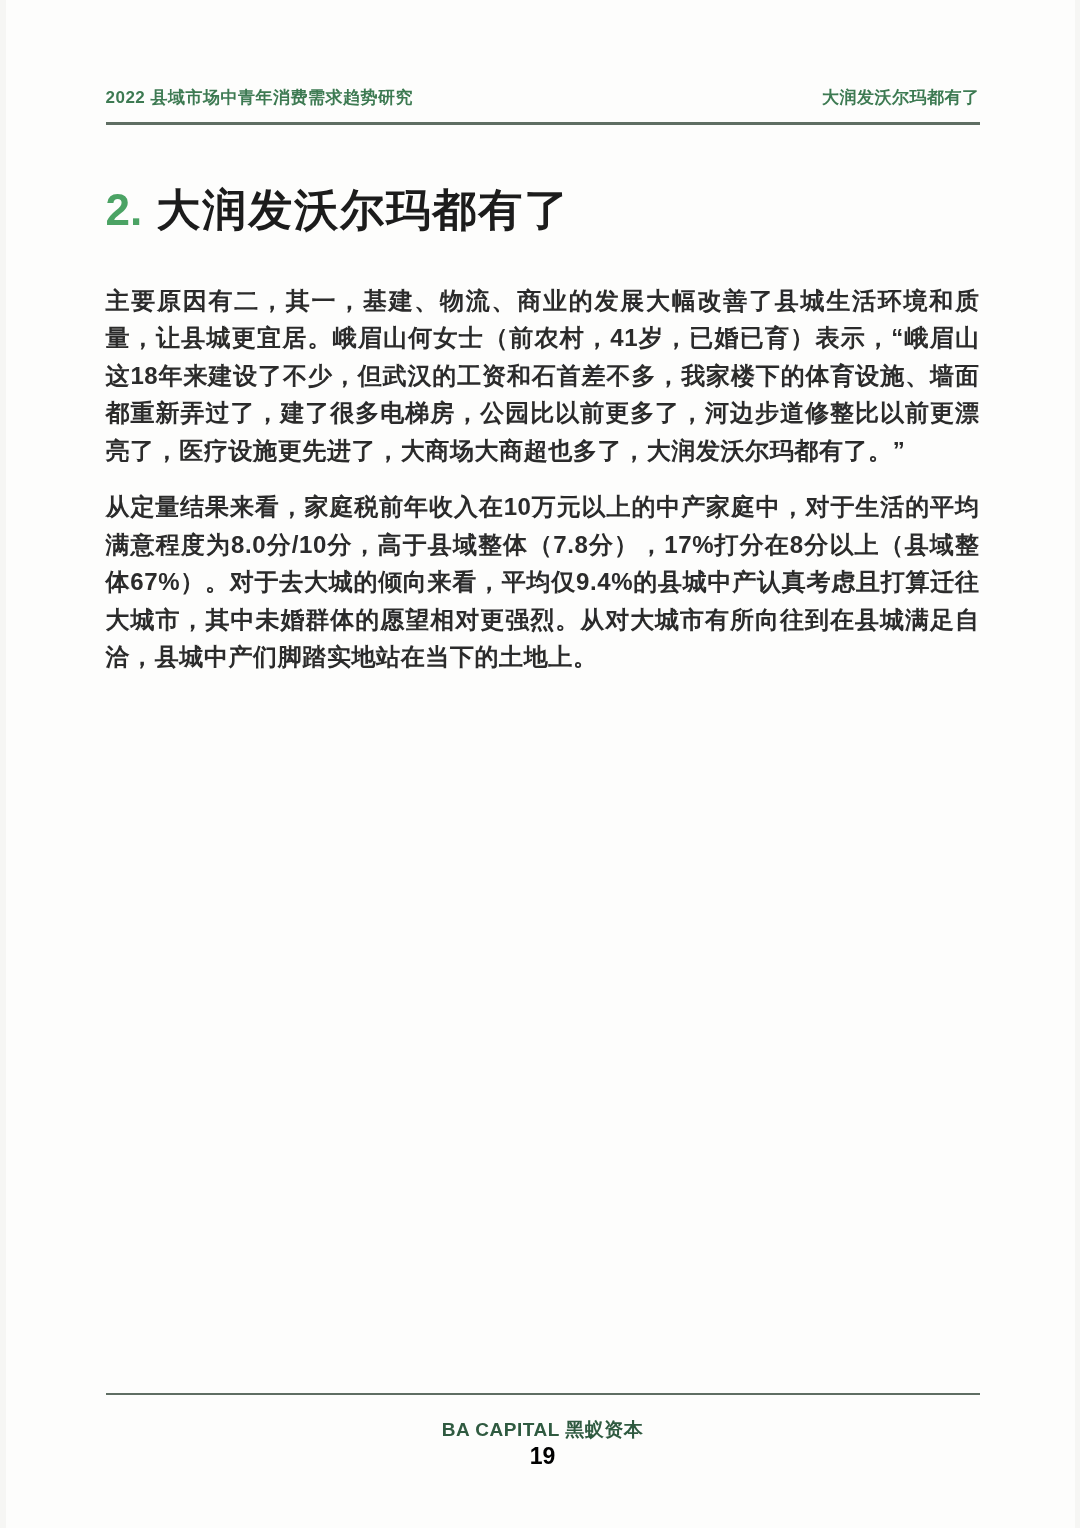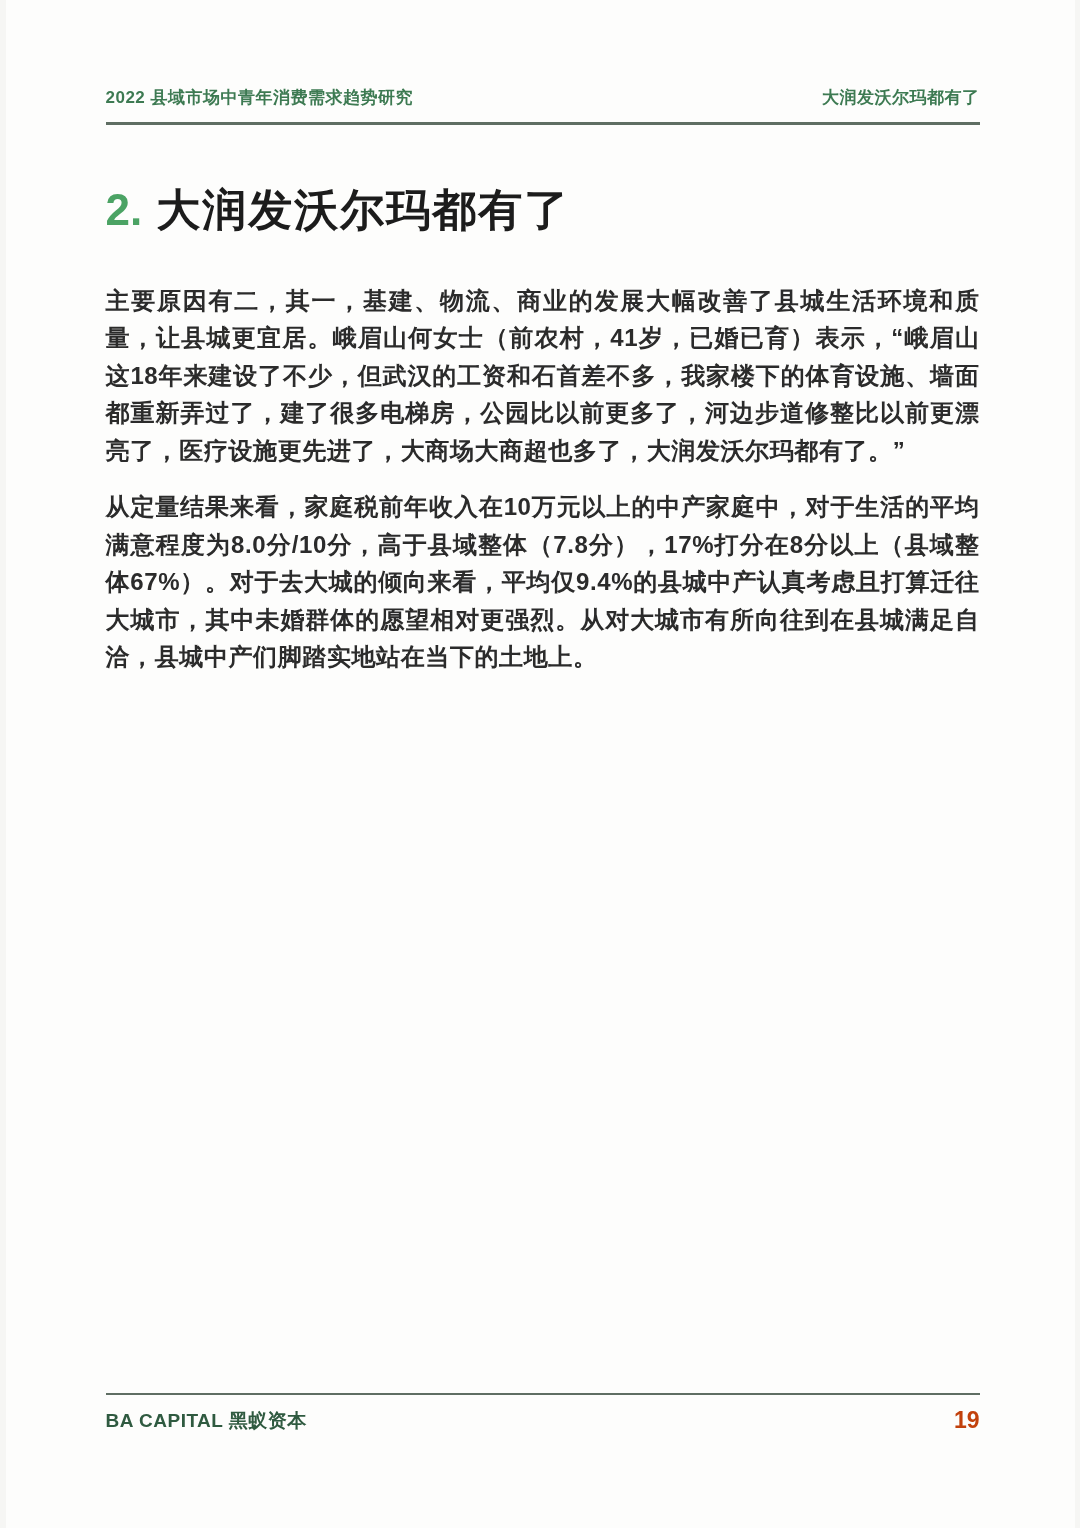--- a/index.html
+++ b/index.html
@@ -81,30 +81,31 @@
   .footer-rule {
     height: 2px;
     background: #5f6e63;
     border: none;
     margin: 0;
   }
   .footer-row {
     display: flex;
     justify-content: space-between;
     align-items: center;
-    margin-top: 12px;
+    margin-top: 22px;
+    flex-direction: column;
   }
   .footer-brand {
     color: #2f5a40;
     font-size: 19px;
     font-weight: 700;
     letter-spacing: 0.5px;
   }
   .footer-page {
-    color: #c2410c;
+    color: #000000;
     font-size: 23px;
     font-weight: 700;
   }
 </style>
 </head>
 <body>
 
 <div class="page">
   <div class="content">
 

